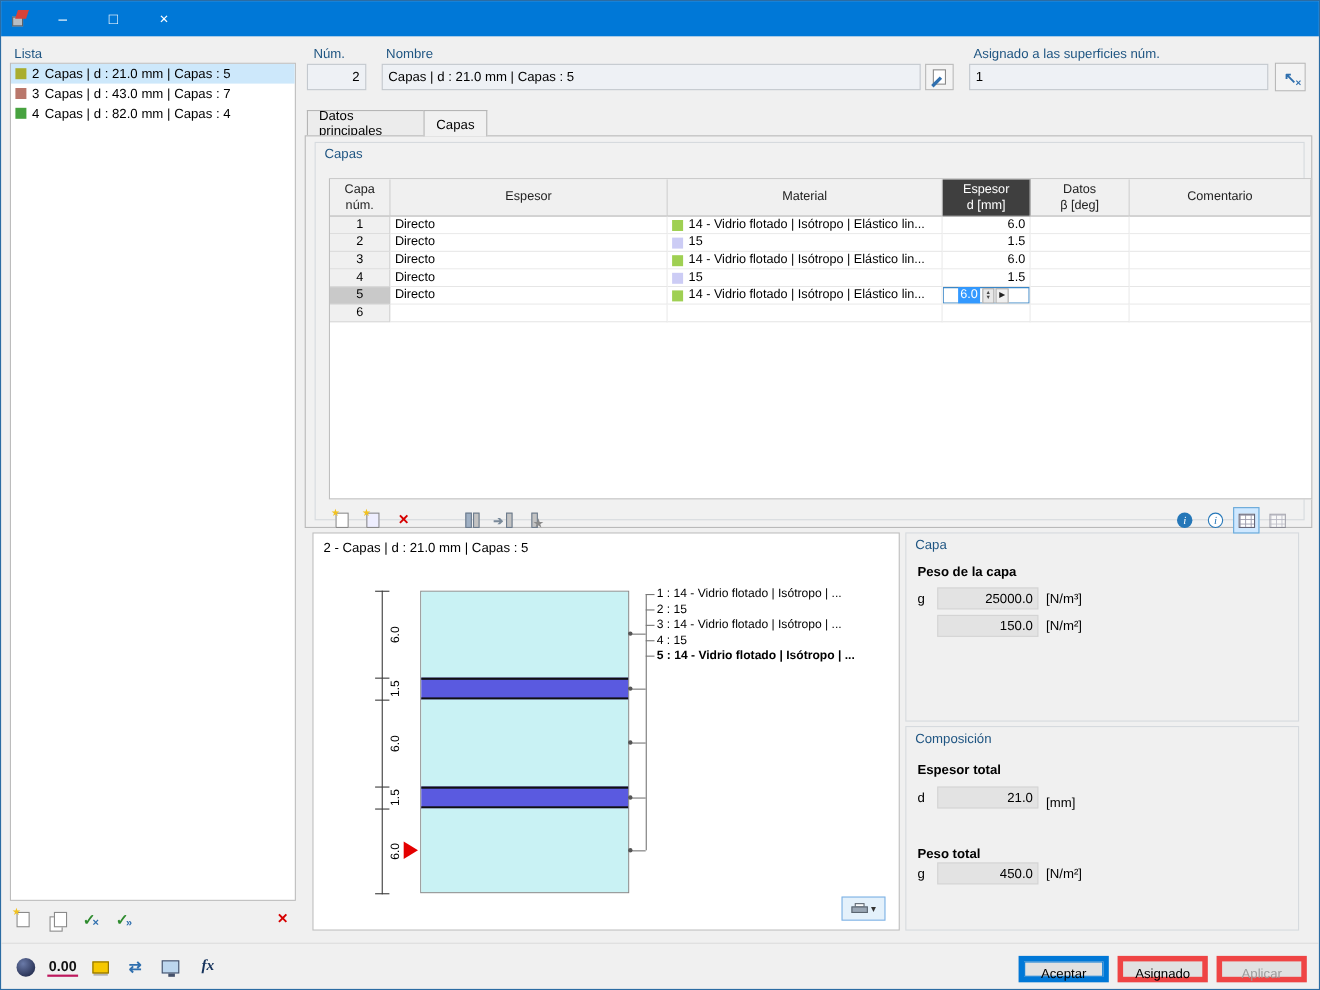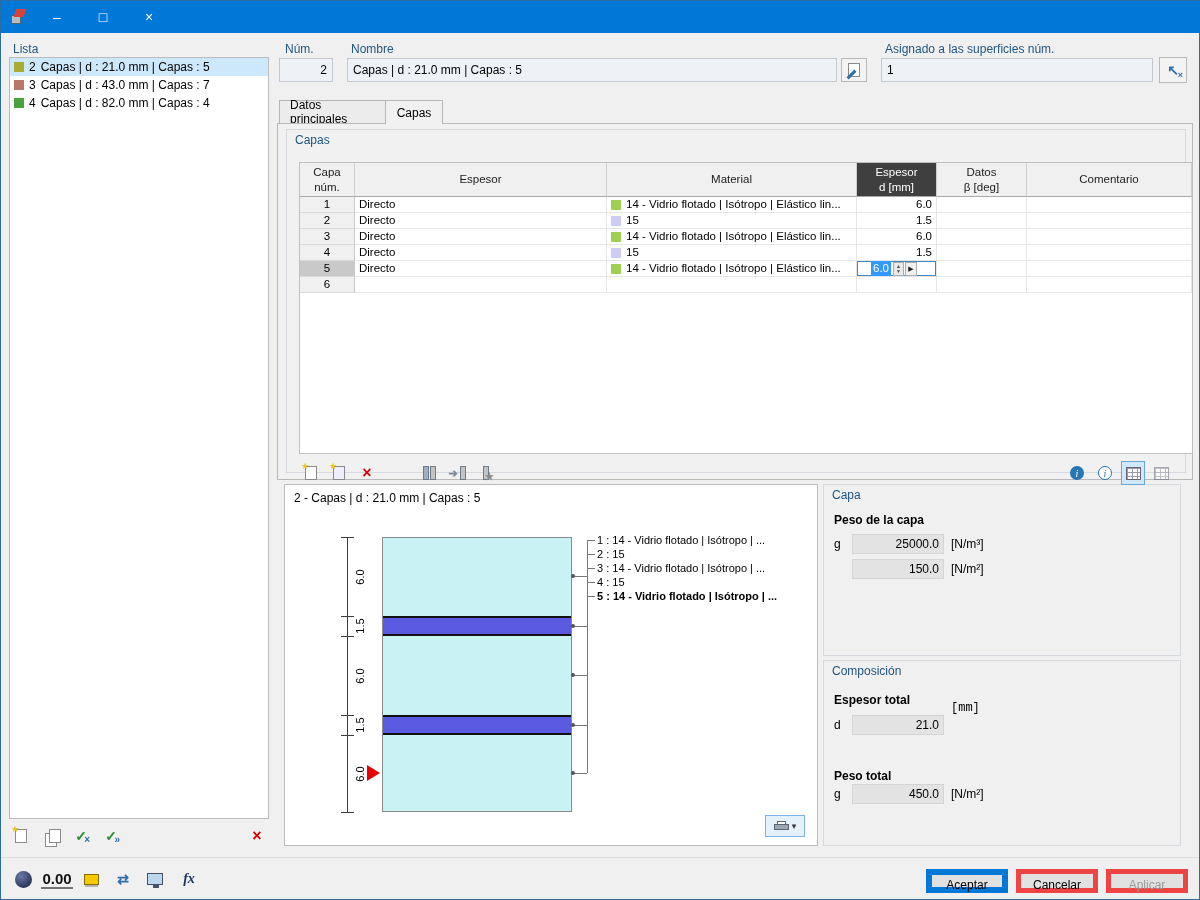--- a/index.html
+++ b/index.html
@@ -111,21 +111,21 @@
   .vfield { position:absolute; width:92px; height:20px; background:#e3e3e3; border:1px solid #d4d4d4; line-height:18px; text-align:right; padding:0 4px; }
   .unit { position:absolute; white-space:nowrap; }
 
   
   .footer-sep { position:absolute; left:0; right:0; top:856px; height:1px; background:#dcdcdc; }
   .fbtn { position:absolute; top:868px; width:82px; height:24px; background:#e1e1e1; border:5px solid #ef4444; text-align:center; line-height:22px; }
   .fbtn.default { border-color:#0078d7; box-shadow:inset 0 0 0 1px #0078d7; }
   .fbtn.disabled { color:#9b9b9b; }
   .foot-ico { position:absolute; top:864px; width:28px; height:28px; display:flex; align-items:center; justify-content:center; position:absolute; }
   .sphere { width:17px; height:17px; border-radius:50%; background:radial-gradient(circle at 35% 30%, #6a7aa8, #141b3a); }
-  .dec-box { font-size:15px; font-weight:bold; border-bottom:2px solid #737373; padding:1px 1px 0 1px; color:#111; }
+  .dec-box { font-size:13px; font-weight:bold; border-bottom:2px solid #be185d; padding:1px 1px 0 1px; color:#111; }
   .color-sw { width:15px; height:11px; background:#f6c800; border:1px solid #8a6d00; box-shadow:0 3px 0 -1px #b5b5b5; }
   .arrows-lr { color:#2f6fae; font-size:14px; font-weight:bold; }
   .monitor { width:16px; height:12px; border:1px solid #44506a; background:#bcd6ee; position:relative; }
   .monitor::after { content:""; position:absolute; left:5px; bottom:-4px; width:6px; height:3px; background:#44506a; }
   .fx { font-style:italic; font-family:"Liberation Serif", serif; font-size:14px; color:#16335c; font-weight:bold; }
 </style>
 </head>
 <body>
 
 <div class="window">
@@ -428,21 +428,21 @@
     <div class="unit" style="left:127px;top:52px;">[N/m³]</div>
     <div class="vfield" style="left:28px;top:74px;">150.0</div>
     <div class="unit" style="left:127px;top:77px;">[N/m²]</div>
   </div>
 
   <div class="gbox" style="left:822px;top:659px;width:358px;height:186px;">
     <div class="gtitle">Composición</div>
     <div class="plabel" style="left:10px;top:32px;">Espesor total</div>
     <div class="flabel" style="left:10px;top:57px;">d</div>
     <div class="vfield" style="left:28px;top:54px;">21.0</div>
-    <div class="unit" style="left:127px;top:40px;font-family:Liberation Mono, monospace;">[mm]</div>
+    <div class="unit" style="left:127px;top:62px;">[mm]</div>
     <div class="plabel" style="left:10px;top:108px;">Peso total</div>
     <div class="flabel" style="left:10px;top:126px;">g</div>
     <div class="vfield" style="left:28px;top:123px;padding-left:24px;">450.0</div>
     <div class="unit" style="left:127px;top:126px;">[N/m²]</div>
   </div>
 
   <div class="footer-sep"></div>
 
   <div class="foot-ico" style="left:8px;">
       <span class="sphere"></span>
@@ -457,16 +457,16 @@
       <span class="arrows-lr">⇄</span>
     </div>
   <div class="foot-ico" style="left:140px;">
       <span class="monitor"></span>
     </div>
   <div class="foot-ico" style="left:174px;">
       <span class="fx">fx</span>
     </div>
 
   <div class="fbtn default" style="left:925px;">Aceptar</div>
-  <div class="fbtn" style="left:1015px;">Cancelar</div>
+  <div class="fbtn" style="left:1015px;">Asignado</div>
   <div class="fbtn disabled" style="left:1105px;">Aplicar</div>
 
 </div>
 
 </body></html>

